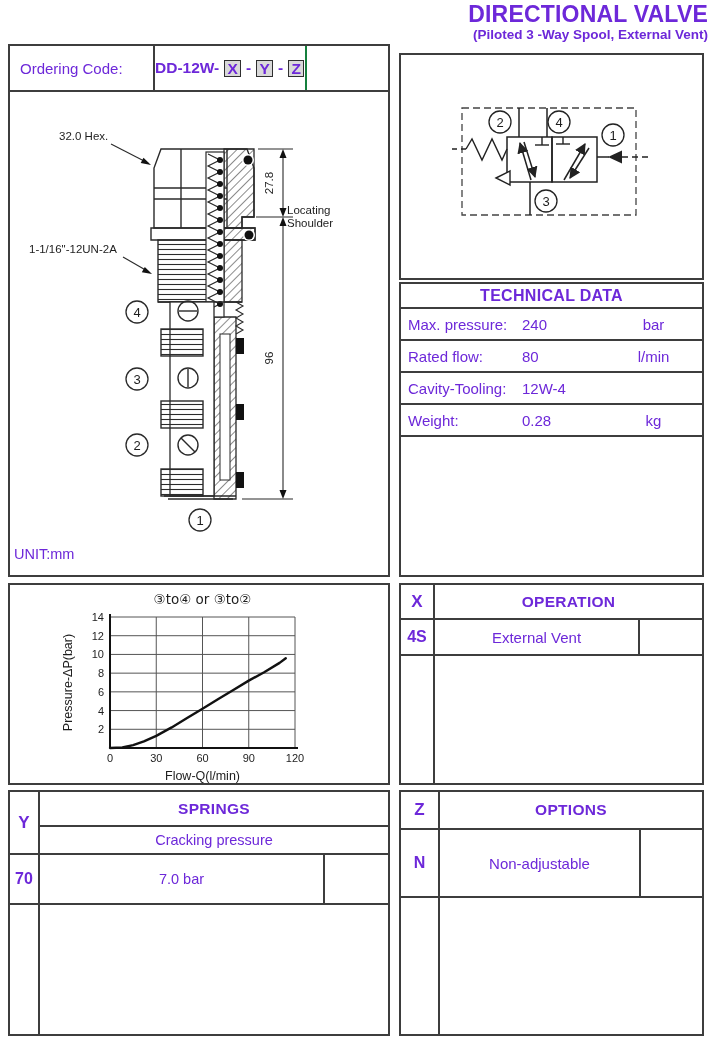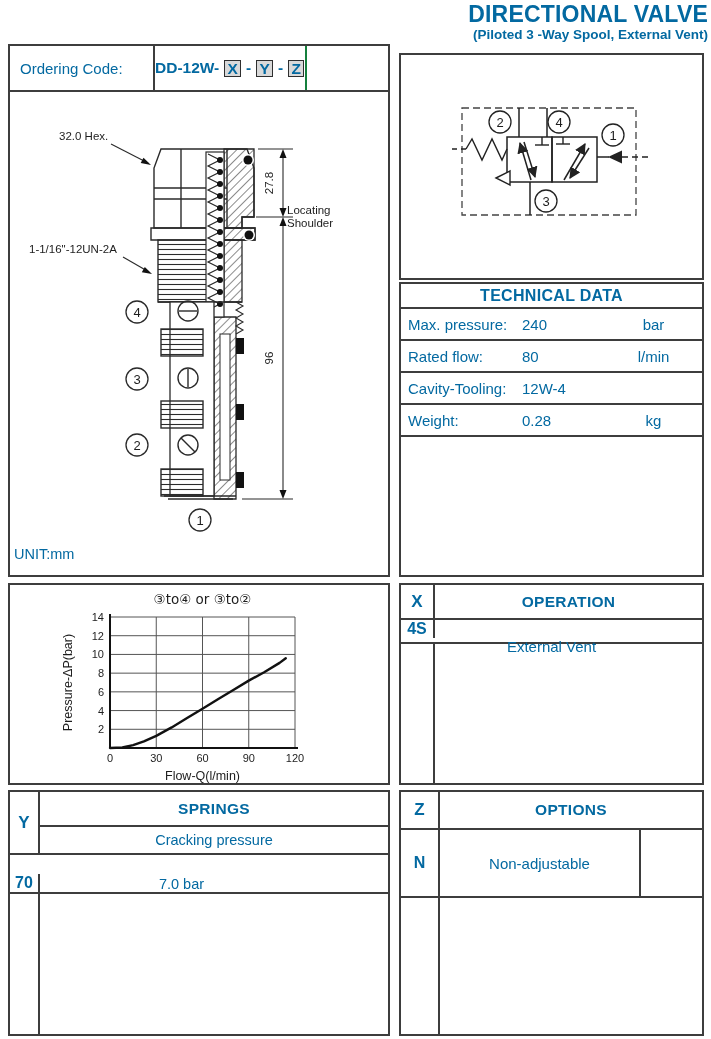--- a/index.html
+++ b/index.html
@@ -1,17 +1,17 @@
 <!DOCTYPE html>
 <html><head>
 <meta charset="utf-8">
 <style>
   html,body{margin:0;padding:0;background:#fff;}
   .page{position:relative;width:711px;height:1039px;background:#fff;
-        font-family:"Liberation Sans","DejaVu Sans",sans-serif;color:#0369a1;overflow:hidden;}
+        font-family:"Liberation Sans","DejaVu Sans",sans-serif;color:#6d28d9;overflow:hidden;}
   .box{position:absolute;background:#fff;border:2px solid #3d3d3d;box-sizing:border-box;}
 
   
   .title-block{position:absolute;top:1px;right:3px;text-align:right;}
   .page-title{font-size:23px;font-weight:bold;letter-spacing:.2px;line-height:26px;}
   .page-subtitle{font-size:13.5px;font-weight:bold;line-height:15px;}
 
   
   .ordering-row{display:flex;height:46px;border-bottom:2px solid #3d3d3d;box-sizing:border-box;}
   .oc-label{width:145px;border-right:2px solid #3d3d3d;display:flex;align-items:center;
@@ -324,42 +324,42 @@
         <text x="62" y="97.5" text-anchor="middle" class="clabel" transform="rotate(-90 62 97.5)">Pressure-ΔP(bar)</text>
       </svg>
   </div>
 
   <div class="box" style="left:399px;top:583px;width:305px;height:202px;">
     <div class="tbl">
       <div class="trow" style="height:35px;">
         <div class="tc code-col" style="width:34px;font-size:17px;">X</div>
         <div class="tc hdr" style="flex:1;">OPERATION</div>
       </div>
-      <div class="trow" style="height:24px;flex-direction:column;">
+      <div class="trow" style="height:36px;">
         <div class="tc code-col" style="width:34px;">4S</div>
         <div class="tc cell-text" style="flex:1;">External Vent</div>
         <div class="tc tail-col" style="width:64px;"></div>
       </div>
       <div class="trow fill">
         <div class="tc code-col" style="width:34px;"></div>
         <div class="tc" style="flex:1;"></div>
       </div>
     </div>
   </div>
 
   <div class="box" style="left:8px;top:790px;width:382px;height:246px;">
     <div class="tbl">
       <div style="display:flex;height:61px;box-sizing:border-box;">
         <div class="tc code-col" style="width:30px;font-size:17px;">Y</div>
         <div style="flex:1;display:flex;flex-direction:column;">
           <div class="tc hdr" style="height:35px;border-bottom:2px solid #3d3d3d;">SPRINGS</div>
           <div class="tc" style="flex:1;font-size:14.5px;">Cracking pressure</div>
         </div>
       </div>
-      <div class="trow" style="height:41px;border-top:2px solid #3d3d3d;align-items:flex-end;">
+      <div class="trow" style="height:52px;border-top:2px solid #3d3d3d;">
         <div class="tc code-col" style="width:30px;">70</div>
         <div class="tc" style="flex:1;font-size:14.5px;">7.0 bar</div>
         <div class="tc tail-col" style="width:65px;"></div>
       </div>
       <div class="trow fill">
         <div class="tc code-col" style="width:30px;"></div>
         <div class="tc" style="flex:1;"></div>
       </div>
     </div>
   </div>

